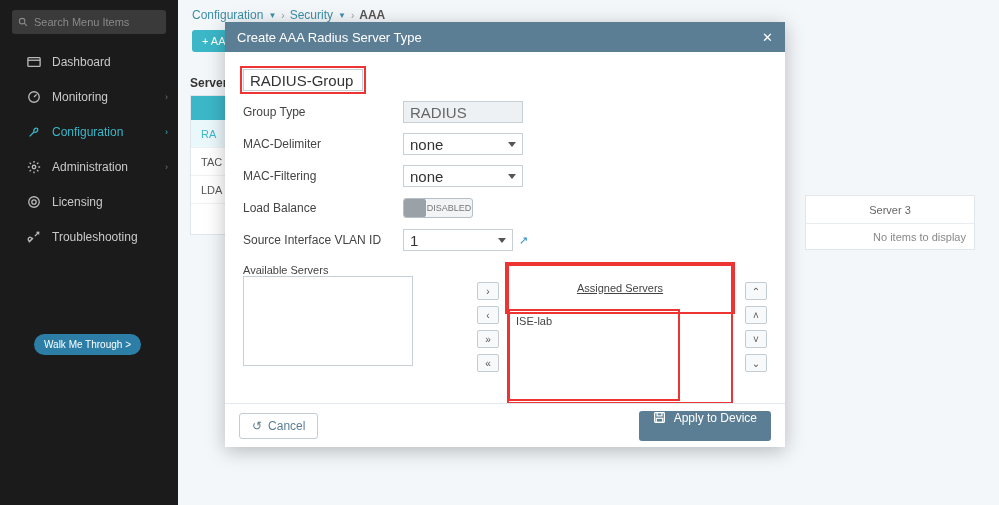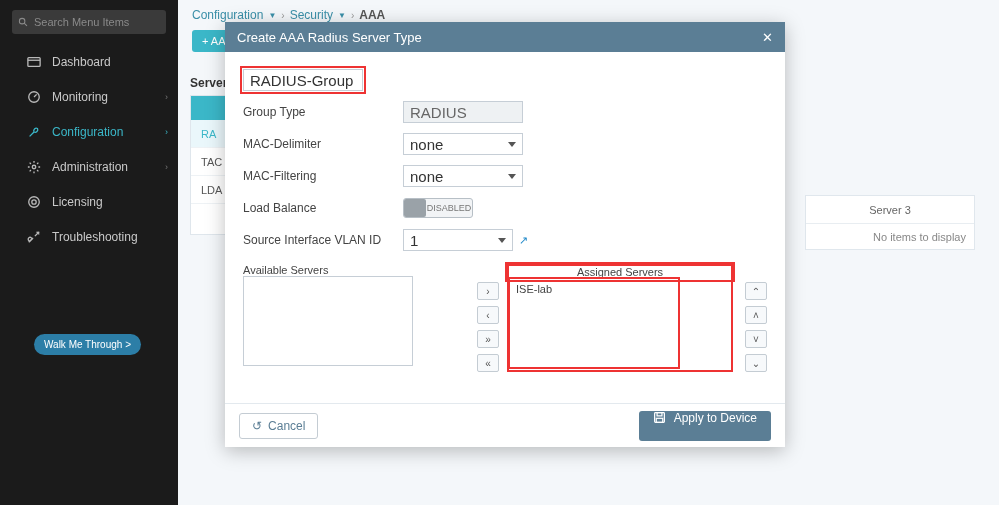--- a/index.html
+++ b/index.html
@@ -101,21 +101,21 @@
 
   .lists-area { display:flex; margin-top:8px; gap:8px; align-items:flex-start; }
   .list-col { flex:1; }
   .list-col .caption { font-size:11px; color:#444; }
   .list-col .caption.center { text-align:center; }
   .listbox {
     width:170px; height:90px; border:1px solid #c6ced6; background:#fff;
     font-size:11px; padding:4px 6px; overflow:auto;
   }
   .list-col.assigned .listbox { outline:2px solid #e33; outline-offset:-1px; height:90px; }
-  .list-col.assigned .caption { outline:2px solid #e33; outline-offset:2px; padding:0 0; }
+  .list-col.assigned .caption { outline:2px solid #e33; outline-offset:2px; padding:16px 0;text-decoration:underline; }
   .anchor-outline { border:2px solid #e33; padding:0 0 2px 0; }
   .move-col { display:flex; flex-direction:column; gap:6px; margin-top:18px;}
   .move-btn, .order-btn {
     width:22px; height:18px; border:1px solid #c4ccd3; background:#f7f9fb;
     display:flex; align-items:center; justify-content:center; font-size:10px; color:#555;
     border-radius:2px;
   }
   .order-col { display:flex; flex-direction:column; gap:6px; margin-top:18px; margin-left:4px;}
 
   .modal-ftr {

